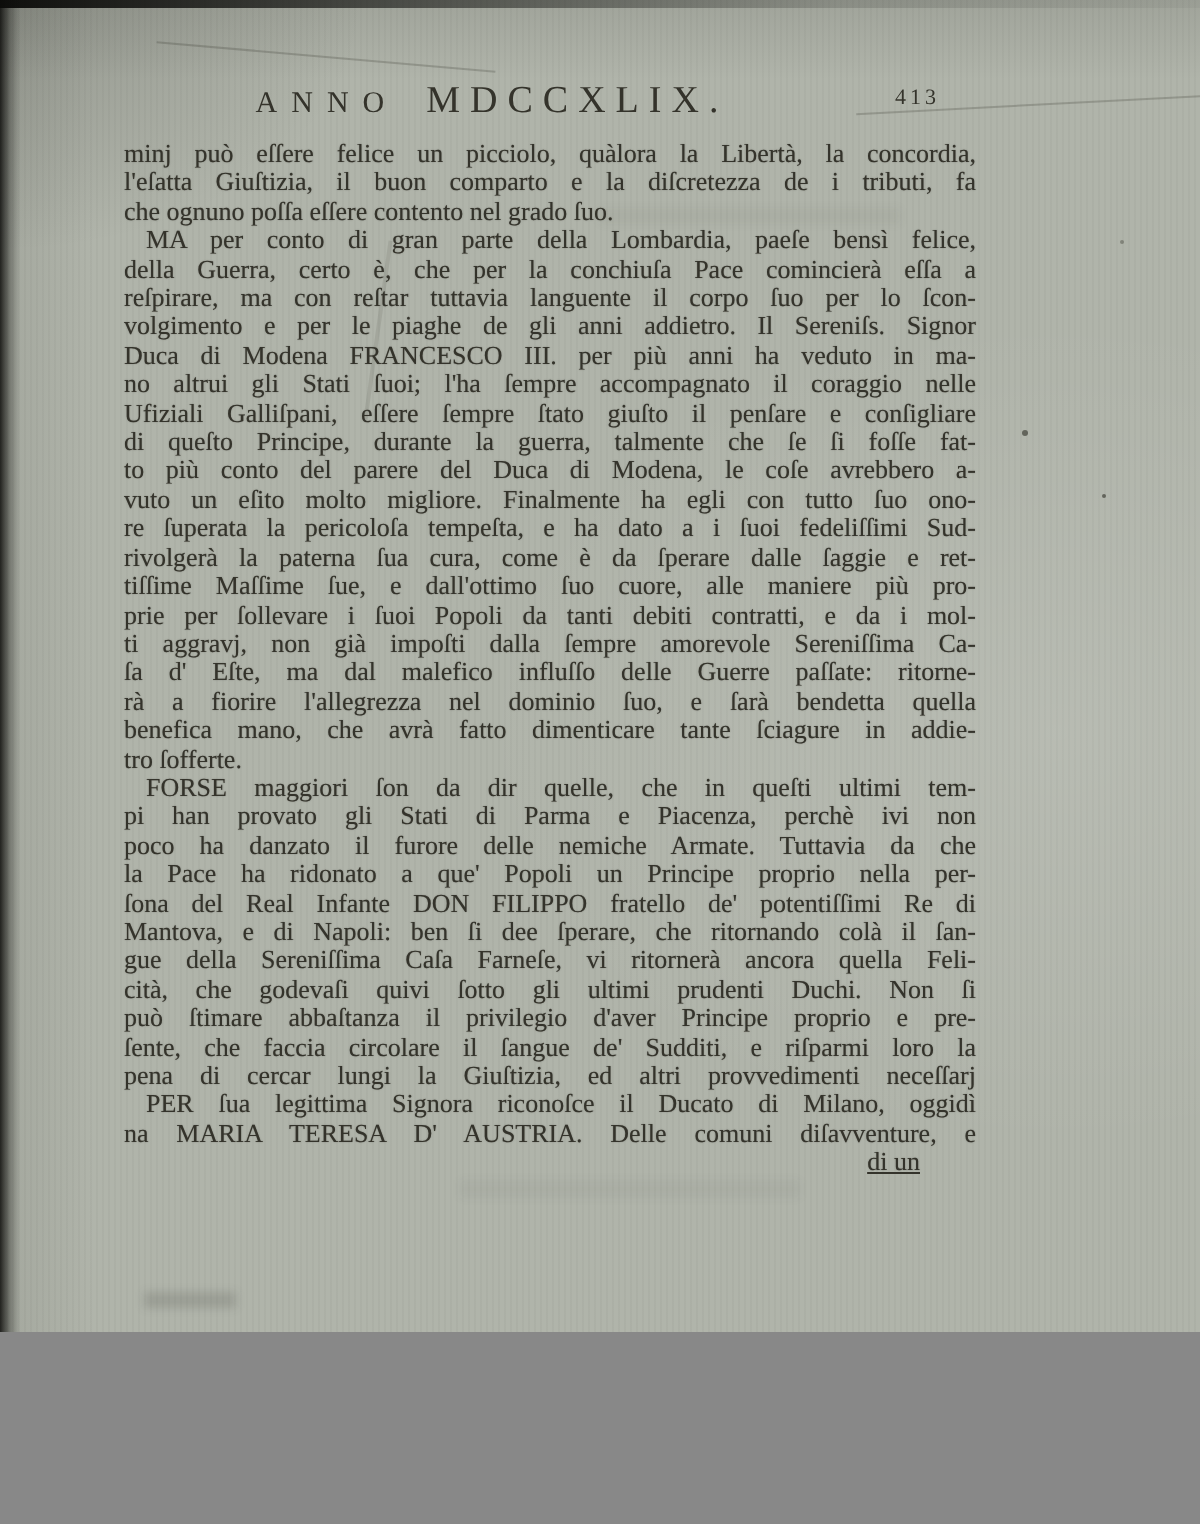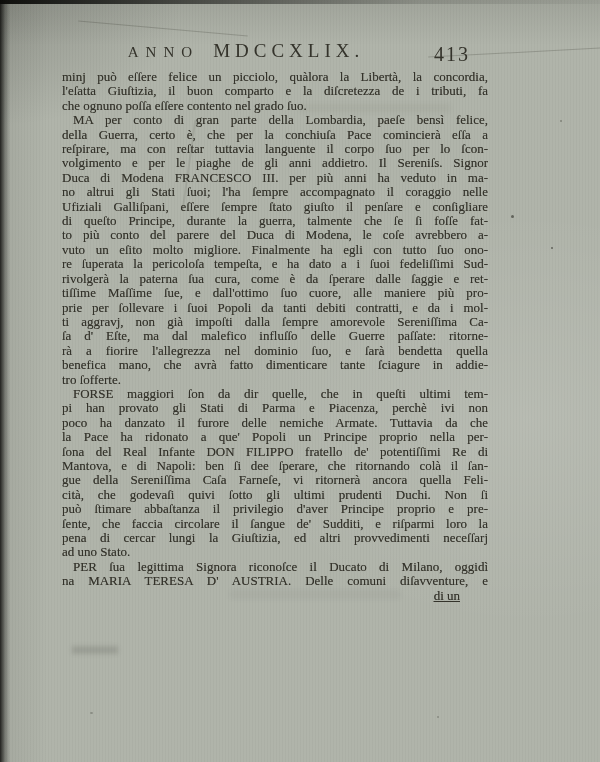--- a/index.html
+++ b/index.html
@@ -3,21 +3,21 @@
 <meta charset="utf-8">
 <style>
   :root{
     --paper:#b0b4aa;
     --ink:#34332b;
     --edge:#141410;
   }
   *{margin:0;padding:0;box-sizing:border-box;}
   html,body{width:600px;height:762px;background:#888;}
   .scan{
-    position:relative;width:600px;height:762px;overflow:hidden;
+    position:relative;width:600px;height:666px;overflow:hidden;
     font-family:"Liberation Serif","DejaVu Serif",serif;
     color:var(--ink);
     background:
       radial-gradient(ellipse 420px 300px at 88% 55%, rgba(255,255,255,0.10), transparent 70%),
       radial-gradient(ellipse 260px 180px at 0% 0%, rgba(20,20,16,0.18), transparent 70%),
       linear-gradient(to bottom, rgba(20,20,16,0.10), transparent 6%),
       linear-gradient(to right, rgba(20,20,16,0.08), transparent 8%),
       repeating-linear-gradient(90deg, rgba(30,30,25,0.03) 0px, rgba(30,30,25,0.03) 1px, transparent 1px, transparent 3px),
       var(--paper);
   }
@@ -28,21 +28,21 @@
   .crease{position:absolute;height:1px;background:rgba(45,45,38,0.22);}
   .crease.c1{left:78px;top:28px;width:170px;transform:rotate(5deg);}
   .crease.c2{left:428px;top:52px;width:175px;transform:rotate(-3deg);}
   .crease.c3{left:188px;top:120px;width:2px;height:90px;background:rgba(45,45,38,0.10);transform:rotate(8deg);}
 
   .running-header{position:absolute;left:62px;top:40px;width:426px;height:24px;}
   .anno{position:absolute;left:0;right:58px;top:0;text-align:center;white-space:nowrap;}
   .anno-word{font-size:15px;letter-spacing:7px;}
   .anno-word::first-letter{font-size:19px;}
   .anno-roman{font-size:19px;letter-spacing:5px;margin-left:14px;}
-  .page-number{position:absolute;right:18px;top:3px;font-size:20px;letter-spacing:2px;}
+  .page-number{position:absolute;right:18px;top:3px;font-size:11px;letter-spacing:2px;}
 
   .body-text{position:absolute;left:62px;top:70px;width:426px;
     font-size:13px;line-height:14.4px;
     text-shadow:0 0 0.6px rgba(52,51,43,0.55);}
   .line{text-align:justify;text-align-last:justify;}
   .line.last{text-align-last:left;}
   .para.indent .line:first-child{text-indent:11px;}
   .catchword-line{text-align:right;padding-right:28px;line-height:14.4px;font-size:13px;text-decoration:underline;}
 
   .speck{position:absolute;border-radius:50%;background:rgba(35,35,28,0.55);}
@@ -106,21 +106,20 @@
         <div class="line">pi han provato gli Stati di Parma e Piacenza, perchè ivi non</div>
         <div class="line">poco ha danzato il furore delle nemiche Armate. Tuttavia da che</div>
         <div class="line">la Pace ha ridonato a que' Popoli un Principe proprio nella per-</div>
         <div class="line">ſona del Real Infante DON FILIPPO fratello de' potentiſſimi Re di</div>
         <div class="line">Mantova, e di Napoli: ben ſi dee ſperare, che ritornando colà il ſan-</div>
         <div class="line">gue della Sereniſſima Caſa Farneſe, vi ritornerà ancora quella Feli-</div>
         <div class="line">cità, che godevaſi quivi ſotto gli ultimi prudenti Duchi. Non ſi</div>
         <div class="line">può ſtimare abbaſtanza il privilegio d'aver Principe proprio e pre-</div>
         <div class="line">ſente, che faccia circolare il ſangue de' Sudditi, e riſparmi loro la</div>
         <div class="line">pena di cercar lungi la Giuſtizia, ed altri provvedimenti neceſſarj</div>
-        <div class="line last">ad uno Stato.</div>
       </div>
       <div class="para indent">
         <div class="line">PER ſua legittima Signora riconoſce il Ducato di Milano, oggidì</div>
         <div class="line">na MARIA TERESA D' AUSTRIA. Delle comuni diſavventure, e</div>
       </div>
       <div class="catchword-line">di un</div>
     </div>
 
   <div class="speck s1"></div>
   <div class="speck s2"></div>

